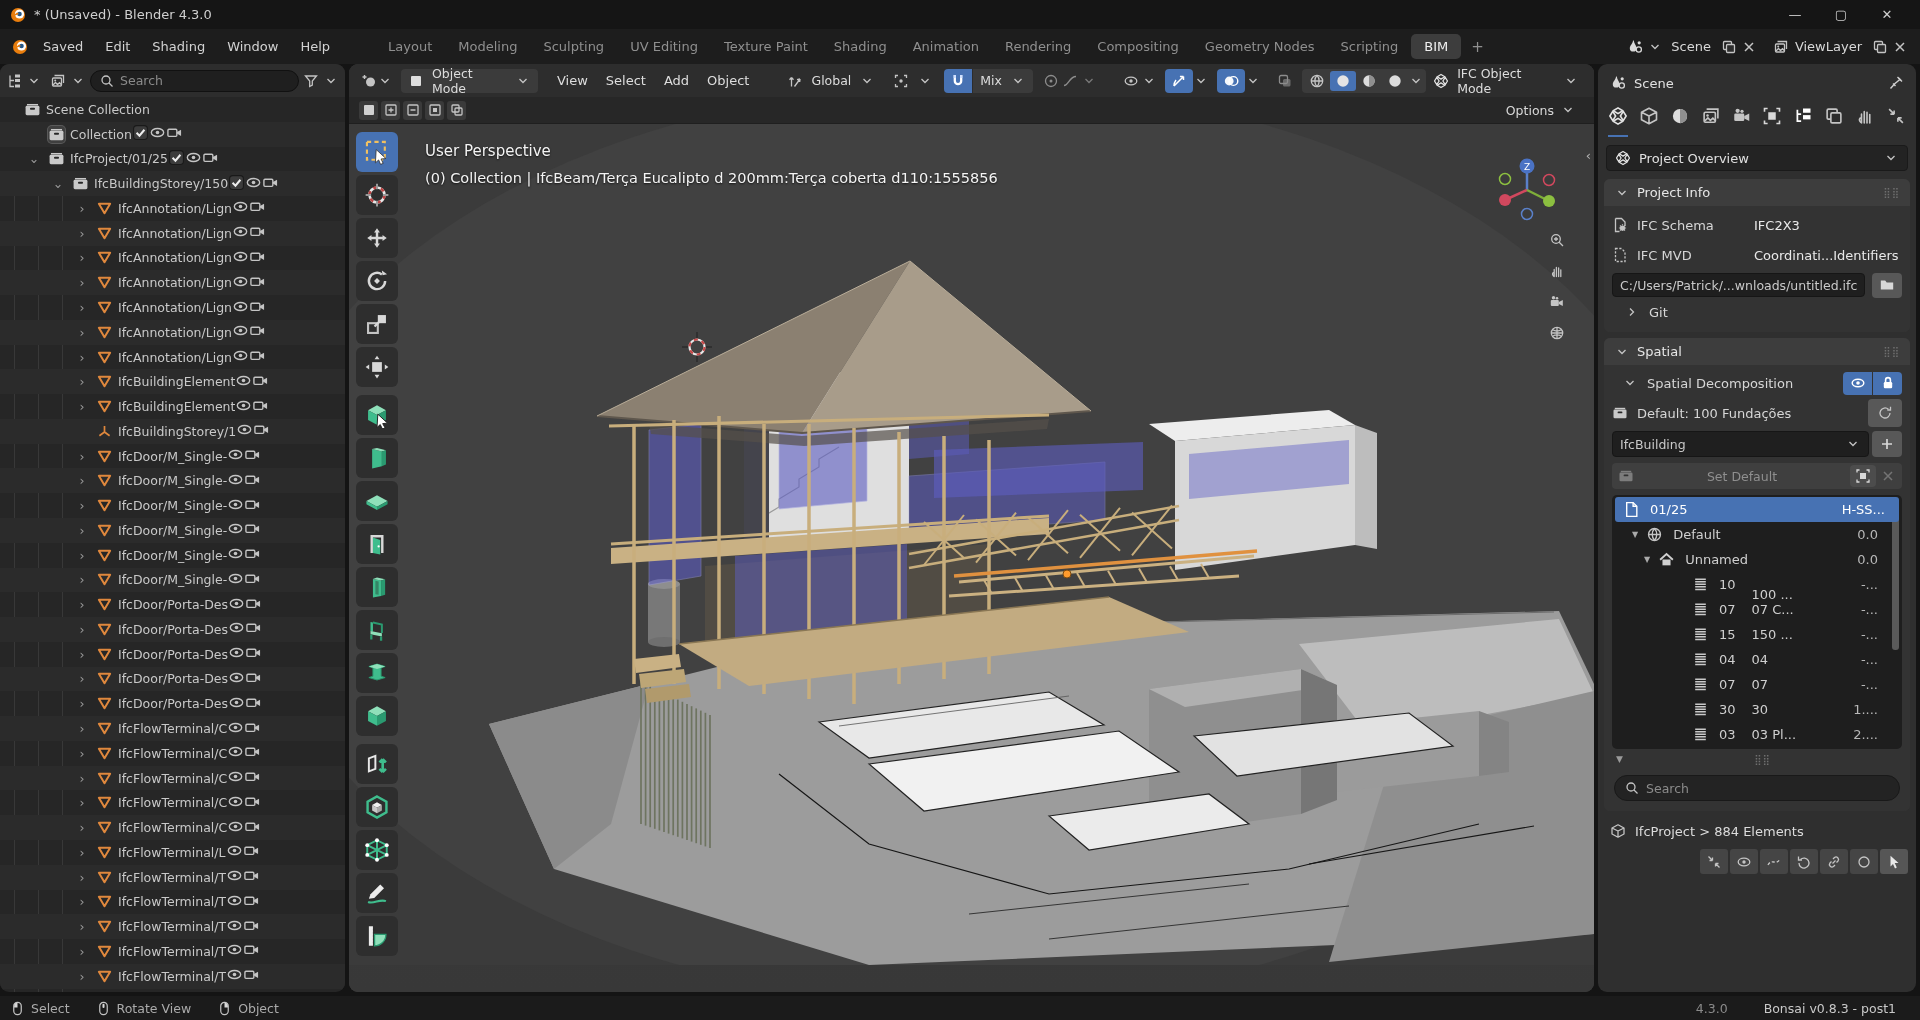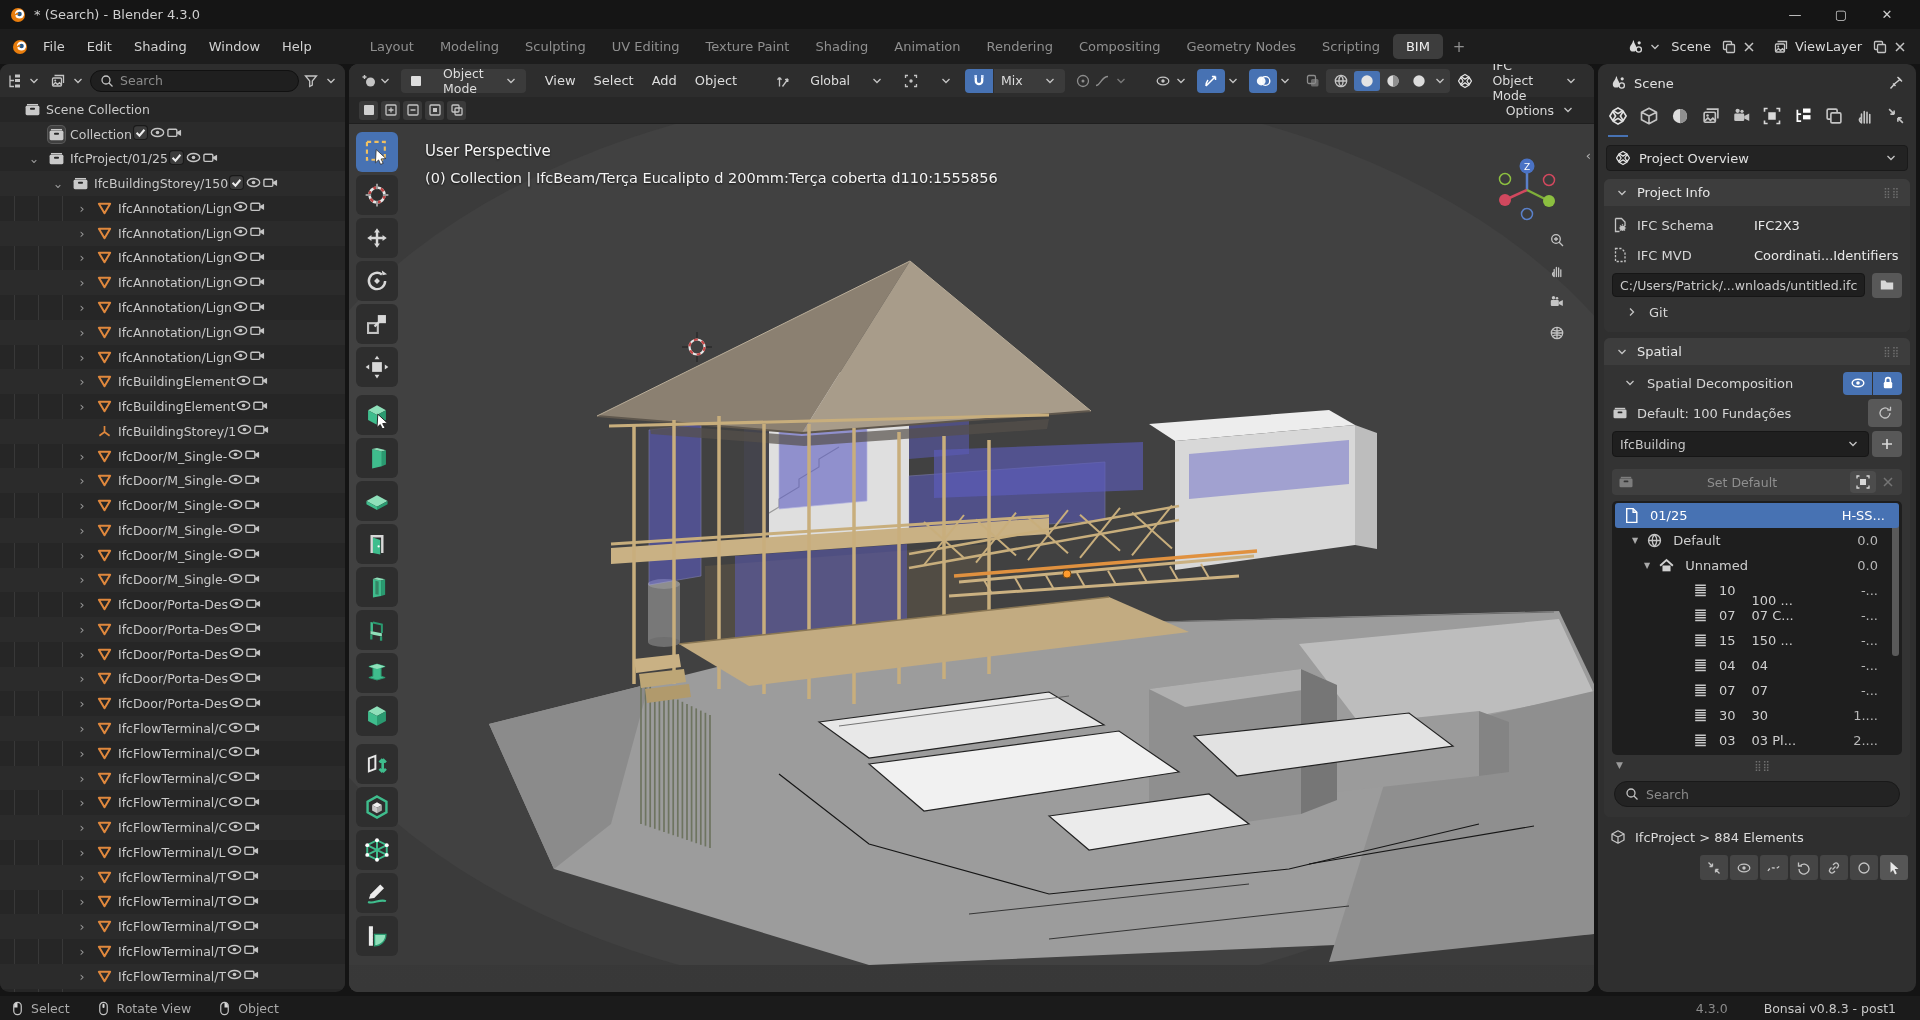--- a/index.html
+++ b/index.html
@@ -35,21 +35,21 @@
   .ol-row:nth-child(odd) { background:#2b2b2b; }
   .ol-row .lbl { color:#c9c9c9; margin-left:6px; white-space:nowrap; overflow:hidden; max-width:150px; }
   .ol-row .exp { position:absolute; width:16px; text-align:center; color:#9a9a9a; }
   .ol-row .obicon { position:absolute; width:17px; height:17px; }
 
   
   .viewport { position:absolute; left:349px; top:64px; width:1245px; height:928px; border-radius:9px; overflow:hidden; background:#3b3b3b; }
   .vp-header { height:33px; background:#2d2d2d; display:flex; align-items:center; padding:0 8px; }
   .vp-tools { height:27px; background:#272727; border-bottom:1px solid #1f1f1f; display:flex; align-items:center; padding:0 10px; }
   .vp-canvas { position:relative; height:868px; background:linear-gradient(#404040, #383838); }
-  .dd { height:24px; background:#3b3b3b; border-radius:4px; display:flex; align-items:center; padding:0 7px; gap:19px; color:#dddddd; }
+  .dd { height:24px; background:#3b3b3b; border-radius:4px; display:flex; align-items:center; padding:0 7px; gap:8px; color:#dddddd; }
   .vp-menu { color:#dedede; font-size:13px; padding:4px 9px; }
   .tgl { width:28px; height:24px; border-radius:4px; display:flex; align-items:center; justify-content:center; }
   .tgl.on { background:#4772b3; }
   .shade-group { display:flex; align-items:center; background:#3b3b3b; border-radius:4px; height:24px; padding:0 2px; }
   .shade-slot { width:26px; height:20px; border-radius:3px; display:flex; align-items:center; justify-content:center; }
   .shade-slot.on { background:#4772b3; }
   .overlay-text { position:absolute; left:76px; top:14px; color:#f4f4f4; font-size:15px; text-shadow:0 1px 2px rgba(0,0,0,.7); line-height:27px; white-space:nowrap; }
   .toolbar { position:absolute; left:7px; top:8px; width:42px; }
   .toolbtn { width:42px; height:40px; margin-bottom:3px; background:#2e2e2e; border-radius:6px; display:flex; align-items:center; justify-content:center; }
   .toolbtn.active { background:#4772b3; }
@@ -105,39 +105,39 @@
 
   <div class="titlebar">
     <span class="icon">
         <svg width="16" height="16" viewBox="0 0 16 16">
           <circle cx="8" cy="8" r="7" fill="#e87d0d"></circle>
           <circle cx="9.5" cy="7" r="4.6" fill="#fff"></circle>
           <circle cx="9.5" cy="7" r="2.3" fill="#265787"></circle>
           <path d="M1.5 10 L7 5.5 9 7z" fill="#e87d0d"></path>
         </svg>
       </span>
-    <span class="ttl">* (Search) - Blender 4.3.0</span>
+    <span class="ttl">* (Unsaved) - Blender 4.3.0</span>
     <div class="wincontrols">
       <div class="winbtn">—</div>
       <div class="winbtn">▢</div>
       <div class="winbtn">✕</div>
     </div>
   </div>
 
   <div class="topbar">
     <span class="icon">
         <svg width="16" height="16" viewBox="0 0 16 16">
           <circle cx="8" cy="8" r="7" fill="#e87d0d"></circle>
           <circle cx="9.5" cy="7" r="4.6" fill="#fff"></circle>
           <circle cx="9.5" cy="7" r="2.3" fill="#265787"></circle>
           <path d="M1.5 10 L7 5.5 9 7z" fill="#e87d0d"></path>
         </svg>
       </span>
     <div id="menubar" style="display:flex;margin-left:4px;">
-        <span class="menu-item">File</span>
+        <span class="menu-item">Saved</span>
         <span class="menu-item">Edit</span>
         <span class="menu-item">Shading</span>
         <span class="menu-item">Window</span>
         <span class="menu-item">Help</span>
       </div>
     <div class="ws-tabs" id="ws-tabs">
         <span class="ws-tab">Layout</span>
         <span class="ws-tab">Modeling</span>
         <span class="ws-tab">Sculpting</span>
         <span class="ws-tab">UV Editing</span>
@@ -1641,21 +1641,21 @@
               </span>
           </div>
           <div class="sq-btn" style="height:26px;">
               <span class="icon">
                 <svg width="16" height="16" viewBox="0 0 16 16">
                   <path d="M8 3 v10 M3 8 h10" stroke="#d8d8d8" stroke-width="1.7"></path>
                 </svg>
               </span>
             </div>
         </div>
-        <div style="display:flex;align-items:center;margin-top:12px;background:#3f3f3f;border-radius:4px;height:26px;padding:0 6px;">
+        <div style="display:flex;align-items:center;margin-top:6px;background:#3f3f3f;border-radius:4px;height:26px;padding:0 6px;">
           <span class="icon" style="opacity:.45;">
               <svg width="16" height="16" viewBox="0 0 16 16">
                 <rect x="1.5" y="4.5" width="13" height="8.8" rx="1.3" fill="#c9c9c9"></rect>
                 <rect x="2.8" y="2.8" width="10.4" height="1.4" fill="#c9c9c9"></rect>
                 <rect x="5.6" y="6.4" width="4.8" height="1.9" rx=".9" fill="#262626"></rect>
               </svg>
             </span>
           <span style="flex:1;text-align:center;color:#8f8f8f;">Set Default</span>
           <div class="sq-btn" style="width:26px;height:22px;background:#4c4c4c;">
               <span class="icon">

